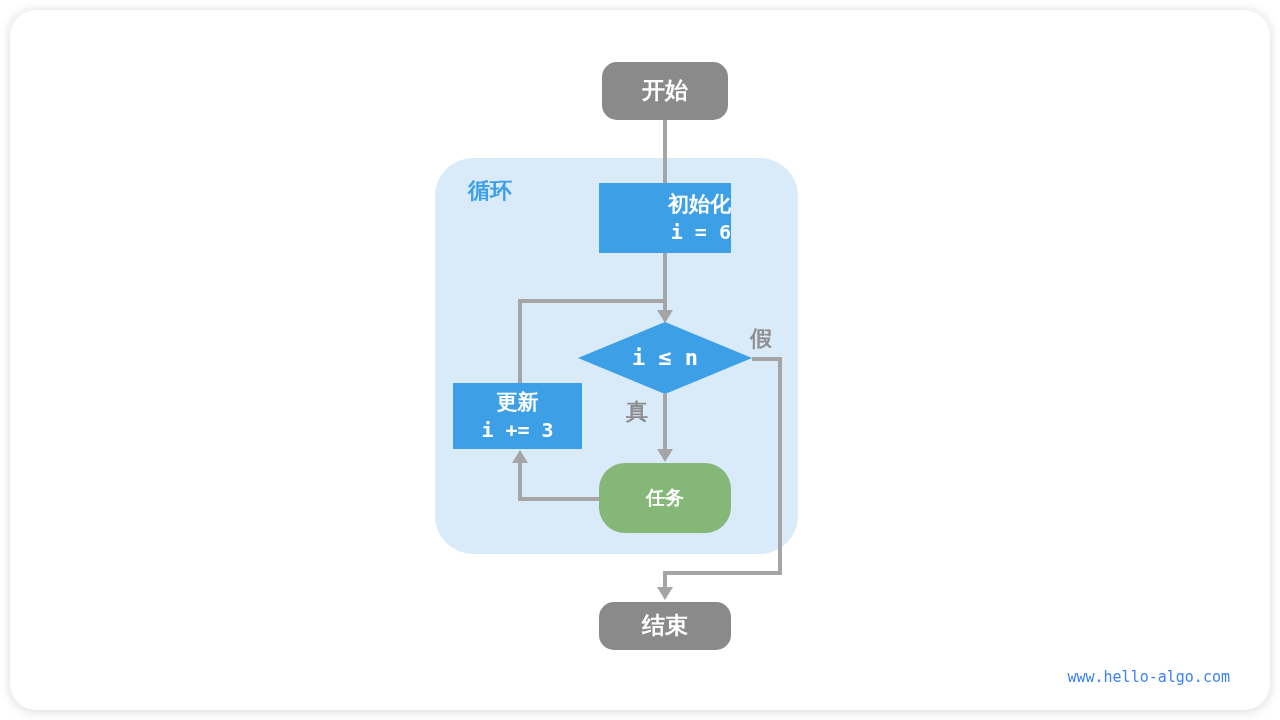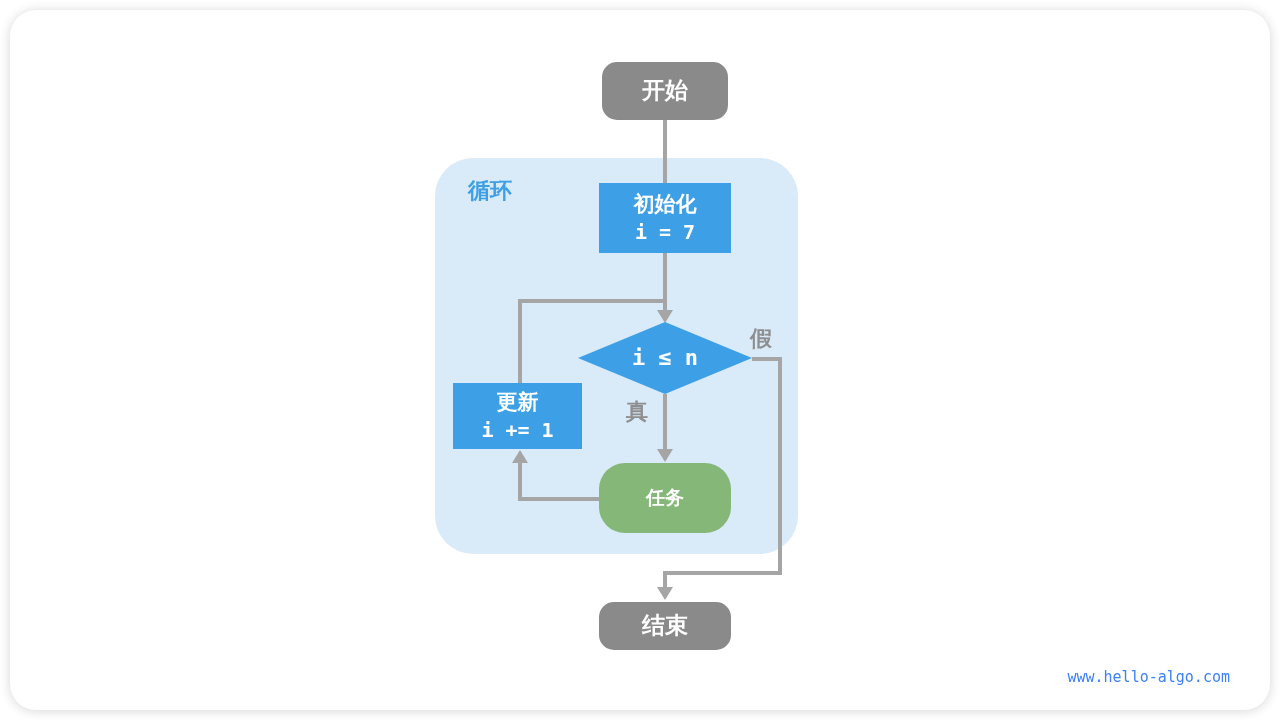--- a/index.html
+++ b/index.html
@@ -69,21 +69,21 @@
   }
   .watermark {
     position: absolute;
     right: 40px; bottom: 24px;
     font-family: "DejaVu Sans Mono", monospace;
     font-size: 15px;
     color: #3b82f6;
   }
   
   .n-start  { left: 592px; top: 52px;  width: 126px; height: 58px; }
-  .n-init   { left: 589px; top: 173px; width: 132px; height: 70px; }
+  .n-init   { left: 589px; top: 173px; width: 132px; height: 70px; align-items: flex-end; }
   .n-cond   { left: 568px; top: 312px; width: 174px; height: 72px; }
   .n-update { left: 443px; top: 373px; width: 129px; height: 66px; }
   .n-task   { left: 589px; top: 453px; width: 132px; height: 70px; }
   .n-end    { left: 589px; top: 592px; width: 132px; height: 48px; }
   .l-true   { left: 616px; top: 387px; }
   .l-false  { left: 740px; top: 314px; }
 </style>
 </head>
 <body>
 
@@ -108,30 +108,30 @@
       <polygon points="655,590 647,577 663,577"></polygon>
     </g>
   </svg>
 
   <div class="node terminal n-start">
     <span>开始</span>
   </div>
 
   <div class="node process n-init">
     <span>初始化</span>
-    <span class="code">i = 7</span>
+    <span class="code">i = 6</span>
   </div>
 
   <div class="node diamond n-cond">
     <span class="code">i ≤ n</span>
   </div>
 
   <div class="node process n-update">
     <span>更新</span>
-    <span class="code">i += 1</span>
+    <span class="code">i += 3</span>
   </div>
 
   <div class="node task n-task">
     <span>任务</span>
   </div>
 
   <div class="node terminal n-end">
     <span>结束</span>
   </div>
 

